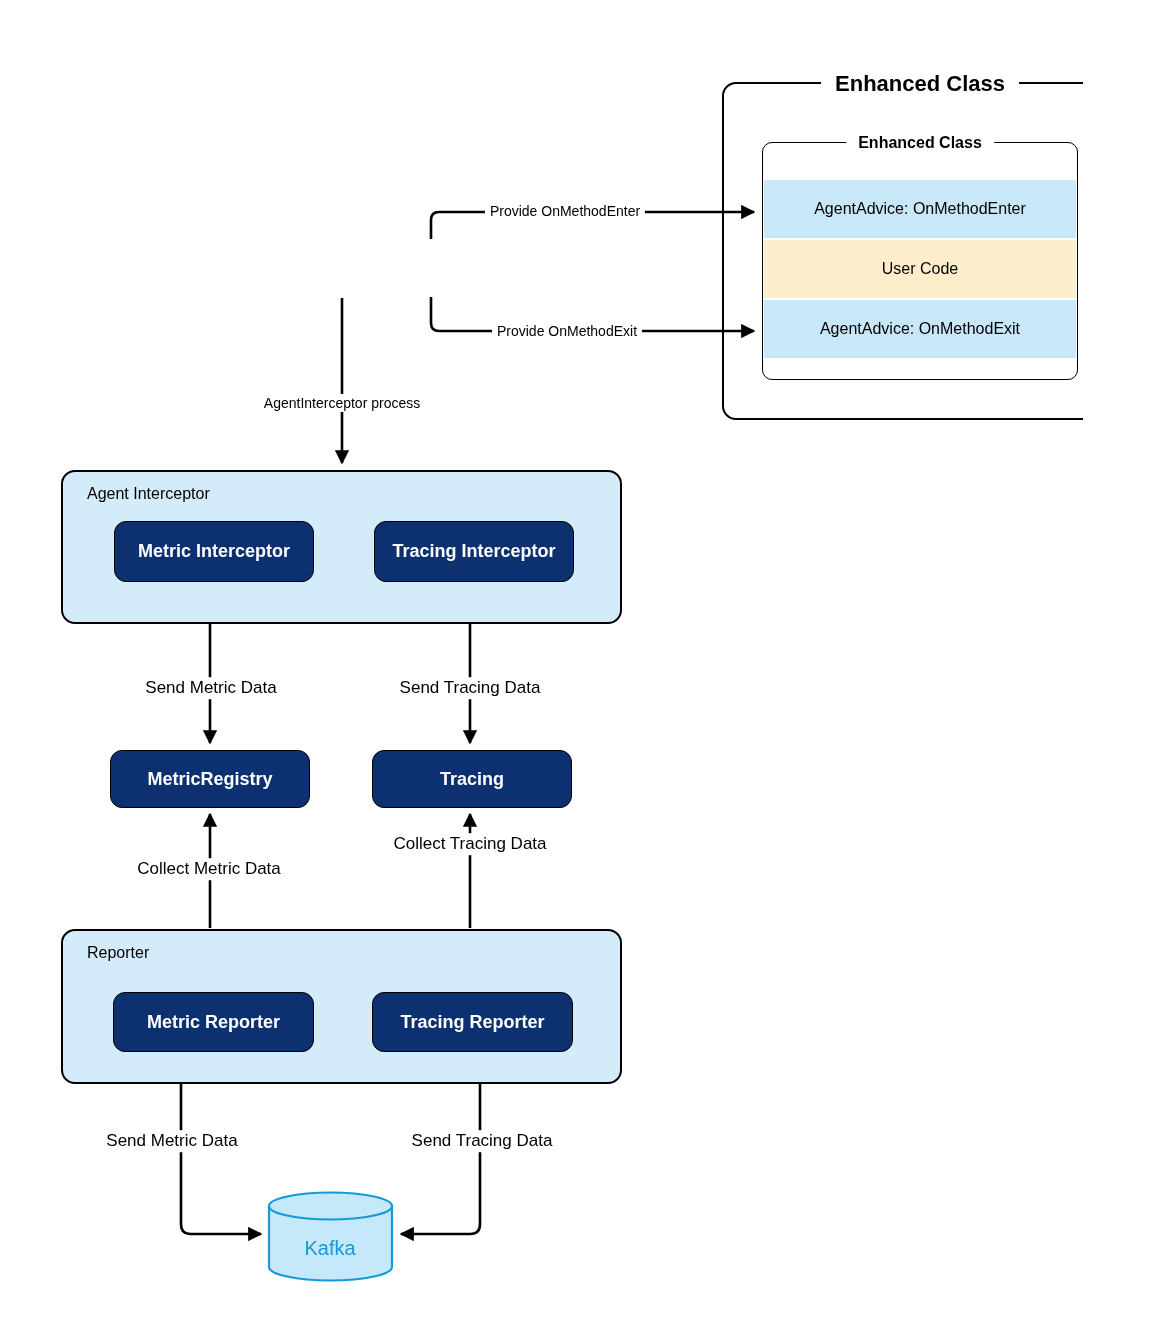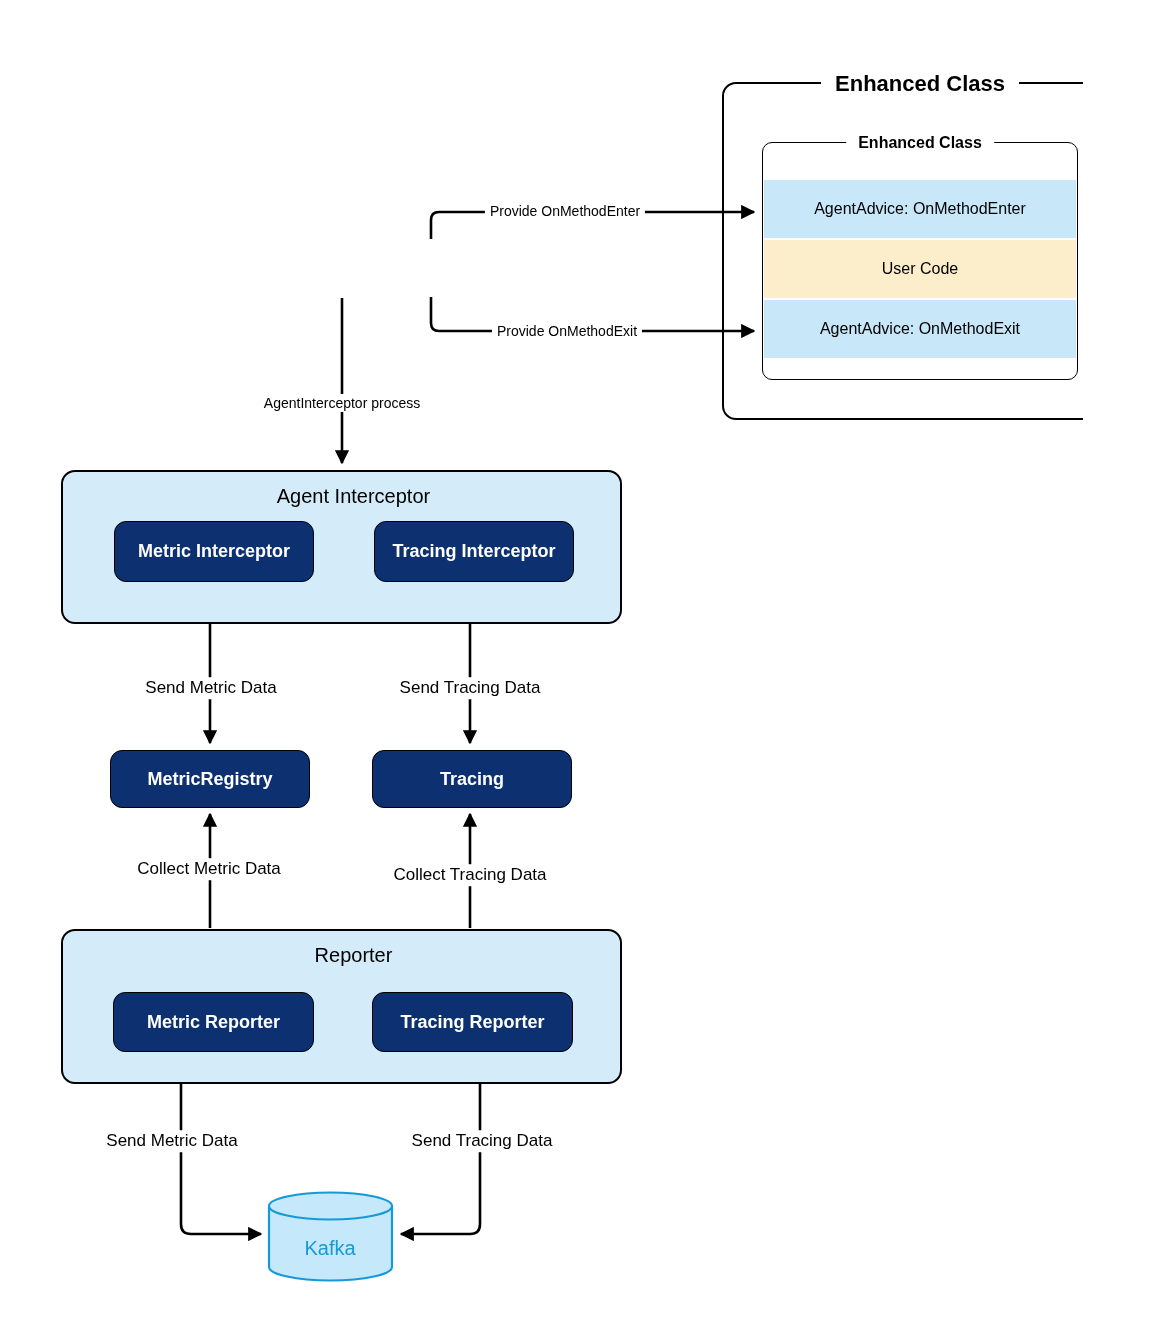--- a/index.html
+++ b/index.html
@@ -30,22 +30,22 @@
     position:absolute;background:#c8e7f8;border:2px solid #000;border-radius:10px;
     display:flex;align-items:center;justify-content:center;
     font-weight:bold;font-size:17px;
   }
 
   
   .container-light{
     position:absolute;background:#d4ecfa;border:2px solid #000;border-radius:14px;
   }
   .container-title{
-    position:absolute;left:0;right:0;top:13px;text-align:center;
-    font-size:20px;font-weight:normal;margin-left:24px;
+    position:absolute;left:0;right:0;top:13px;
+    font-size:16px;font-weight:normal;margin-left:24px;
   }
 
   
   .node-dark{
     position:absolute;background:#0d3170;border:1px solid #000;border-radius:12px;
     display:flex;align-items:center;justify-content:center;
     color:#ffffff;font-weight:bold;font-size:18px;white-space:nowrap;
   }
 
   
@@ -127,20 +127,20 @@
   </div>
 
   <div class="edge-label lg" style="left:565px;top:211px;">Provide OnMethodEnter</div>
   <div class="edge-label lg" style="left:567px;top:331px;">Provide OnMethodExit</div>
   <div class="edge-label lg" style="left:342px;top:403px;">AgentInterceptor process</div>
 
   <div class="edge-label" style="left:211px;top:688px;">Send Metric Data</div>
   <div class="edge-label" style="left:470px;top:688px;">Send Tracing Data</div>
 
   <div class="edge-label" style="left:209px;top:869px;">Collect Metric Data</div>
-  <div class="edge-label" style="left:470px;top:875px;">Collect Tracing Data</div>
+  <div class="edge-label" style="left:470px;top:844px;">Collect Tracing Data</div>
 
   <div class="edge-label" style="left:172px;top:1141px;">Send Metric Data</div>
   <div class="edge-label" style="left:482px;top:1141px;">Send Tracing Data</div>
 
   <div class="kafka-label" style="left:330px;top:1248px;">Kafka</div>
 
 </div>
 
 </body></html>

